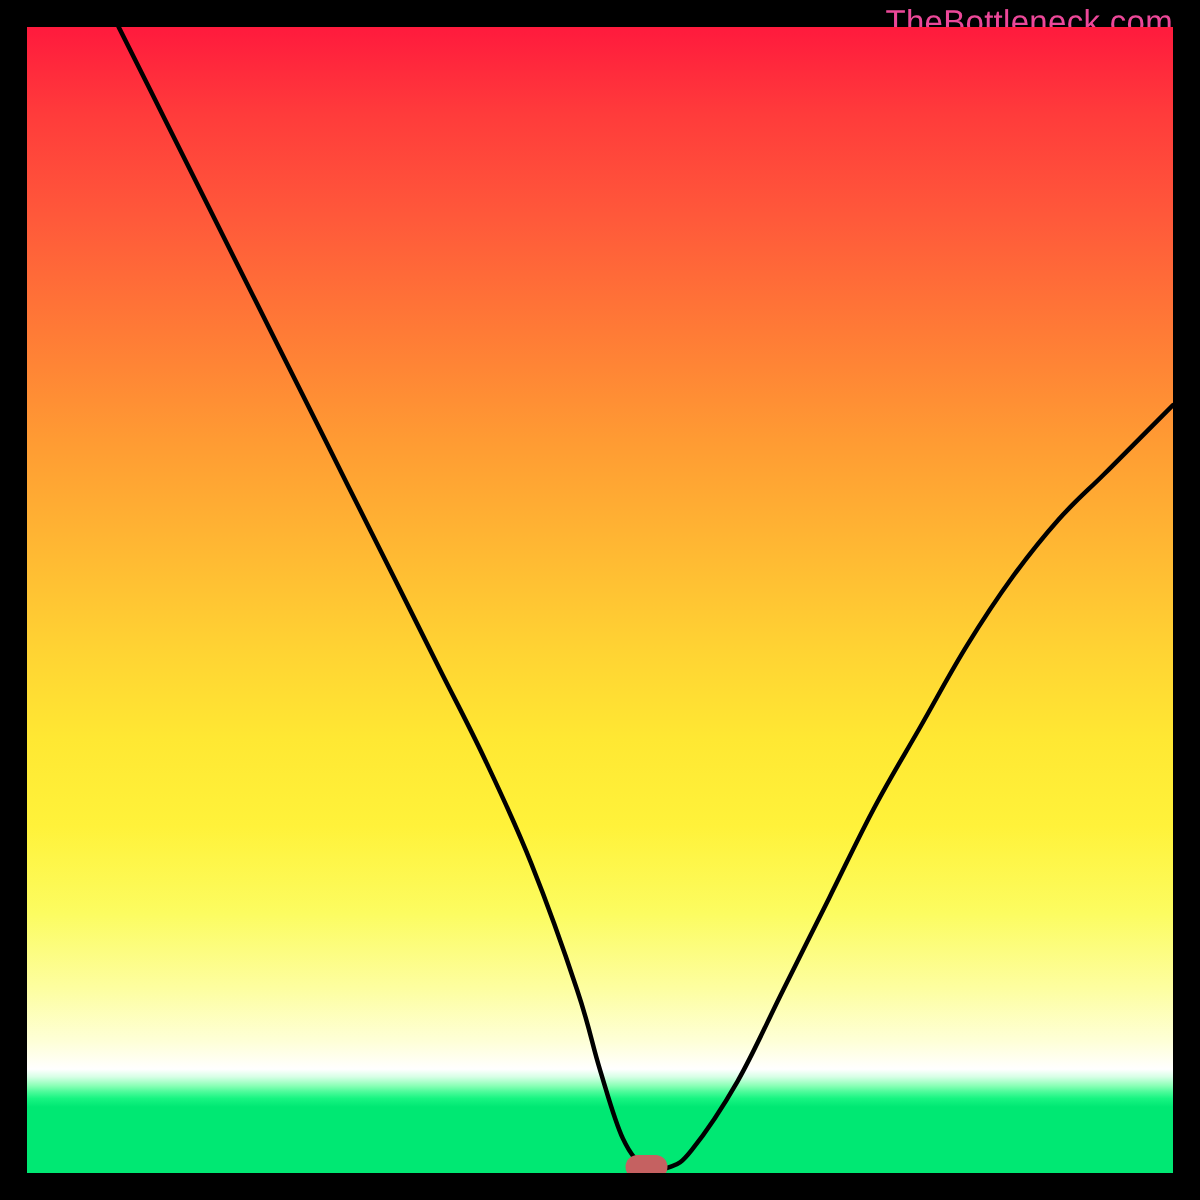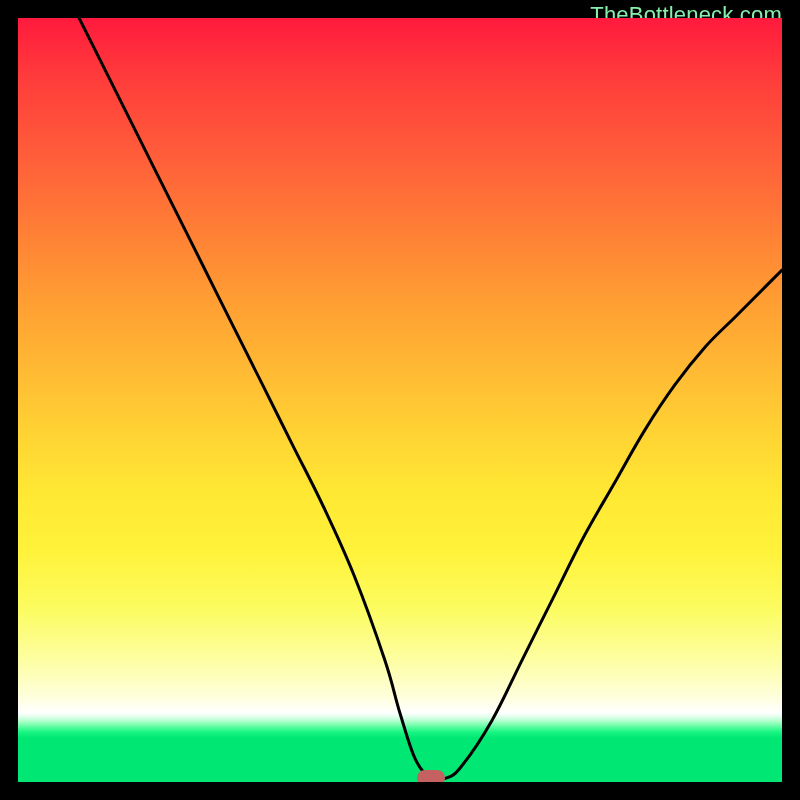--- a/index.html
+++ b/index.html
@@ -73,21 +73,21 @@
     position: absolute;
     width: 28px;
     height: 16px;
     background: #c56161;
     border-radius: 8px;
   }
   .watermark {
     position: absolute;
     top: 2px;
     right: 18px;
-    color: #86efac;
+    color: #ec4899;
     font-size: 22px;
     font-weight: 500;
     letter-spacing: 0.2px;
   }
 </style>
 </head>
 <body>
 
 <div class="container">
   <div class="watermark">TheBottleneck.com</div>

